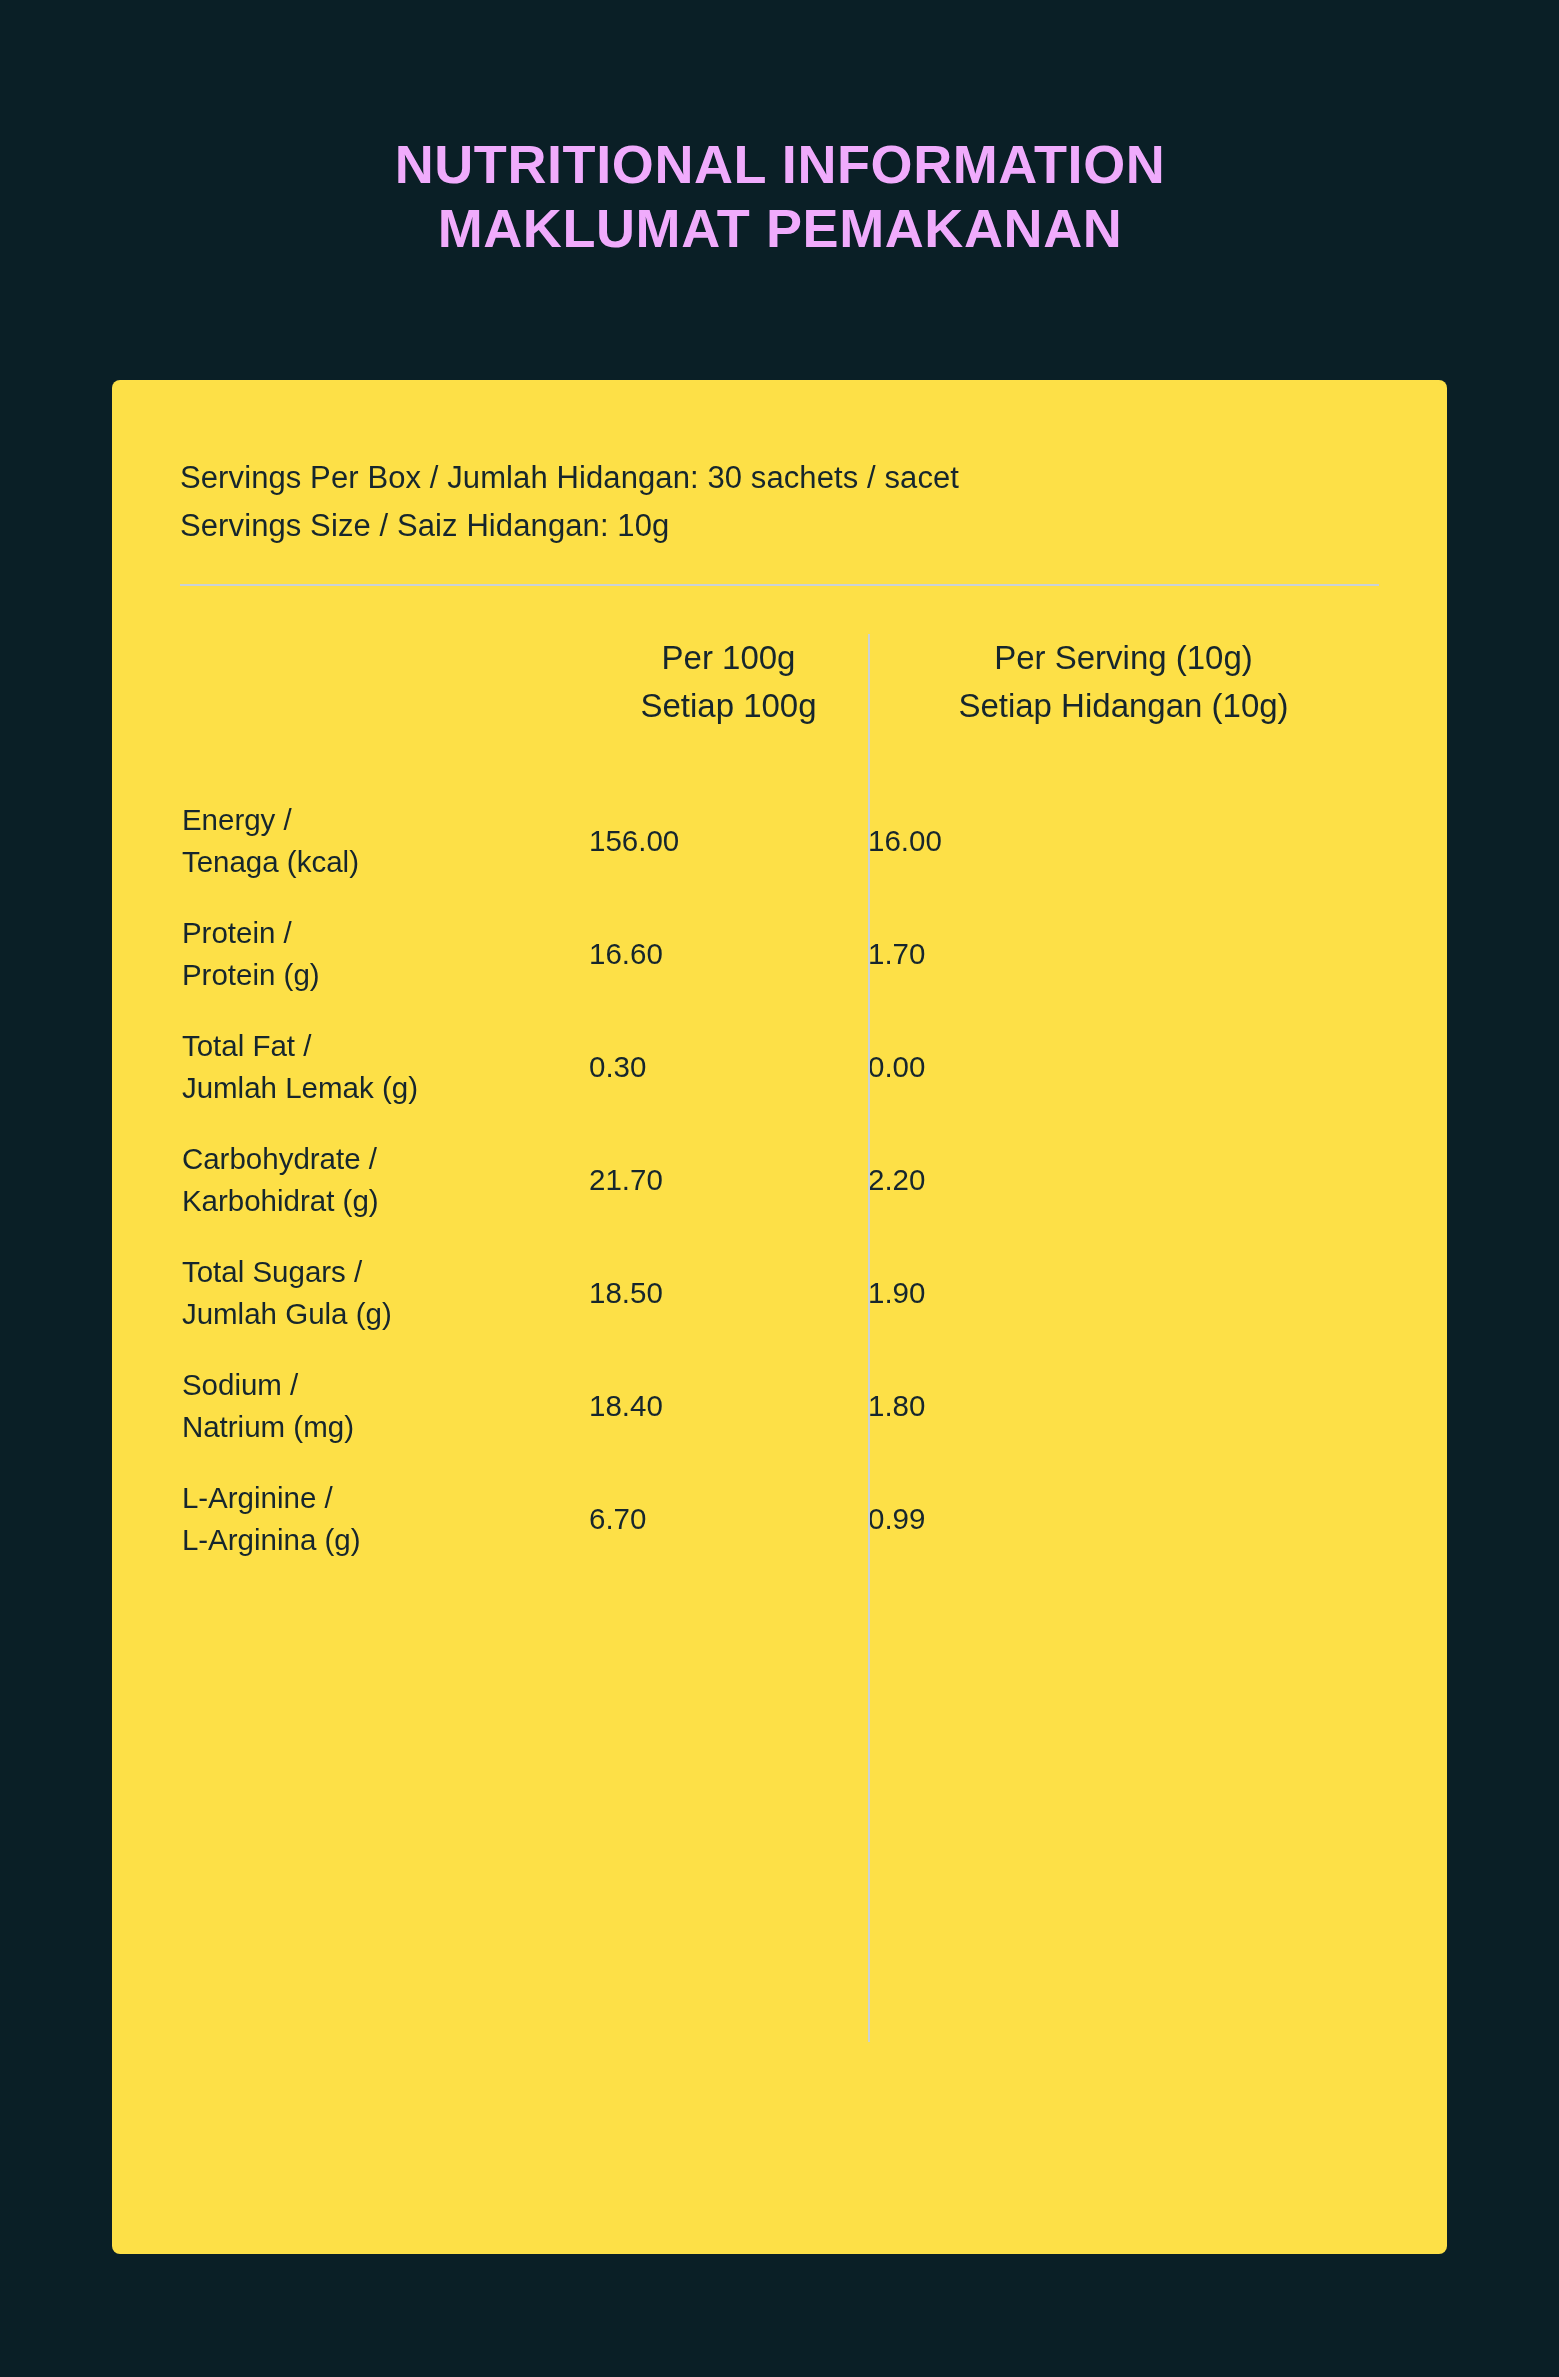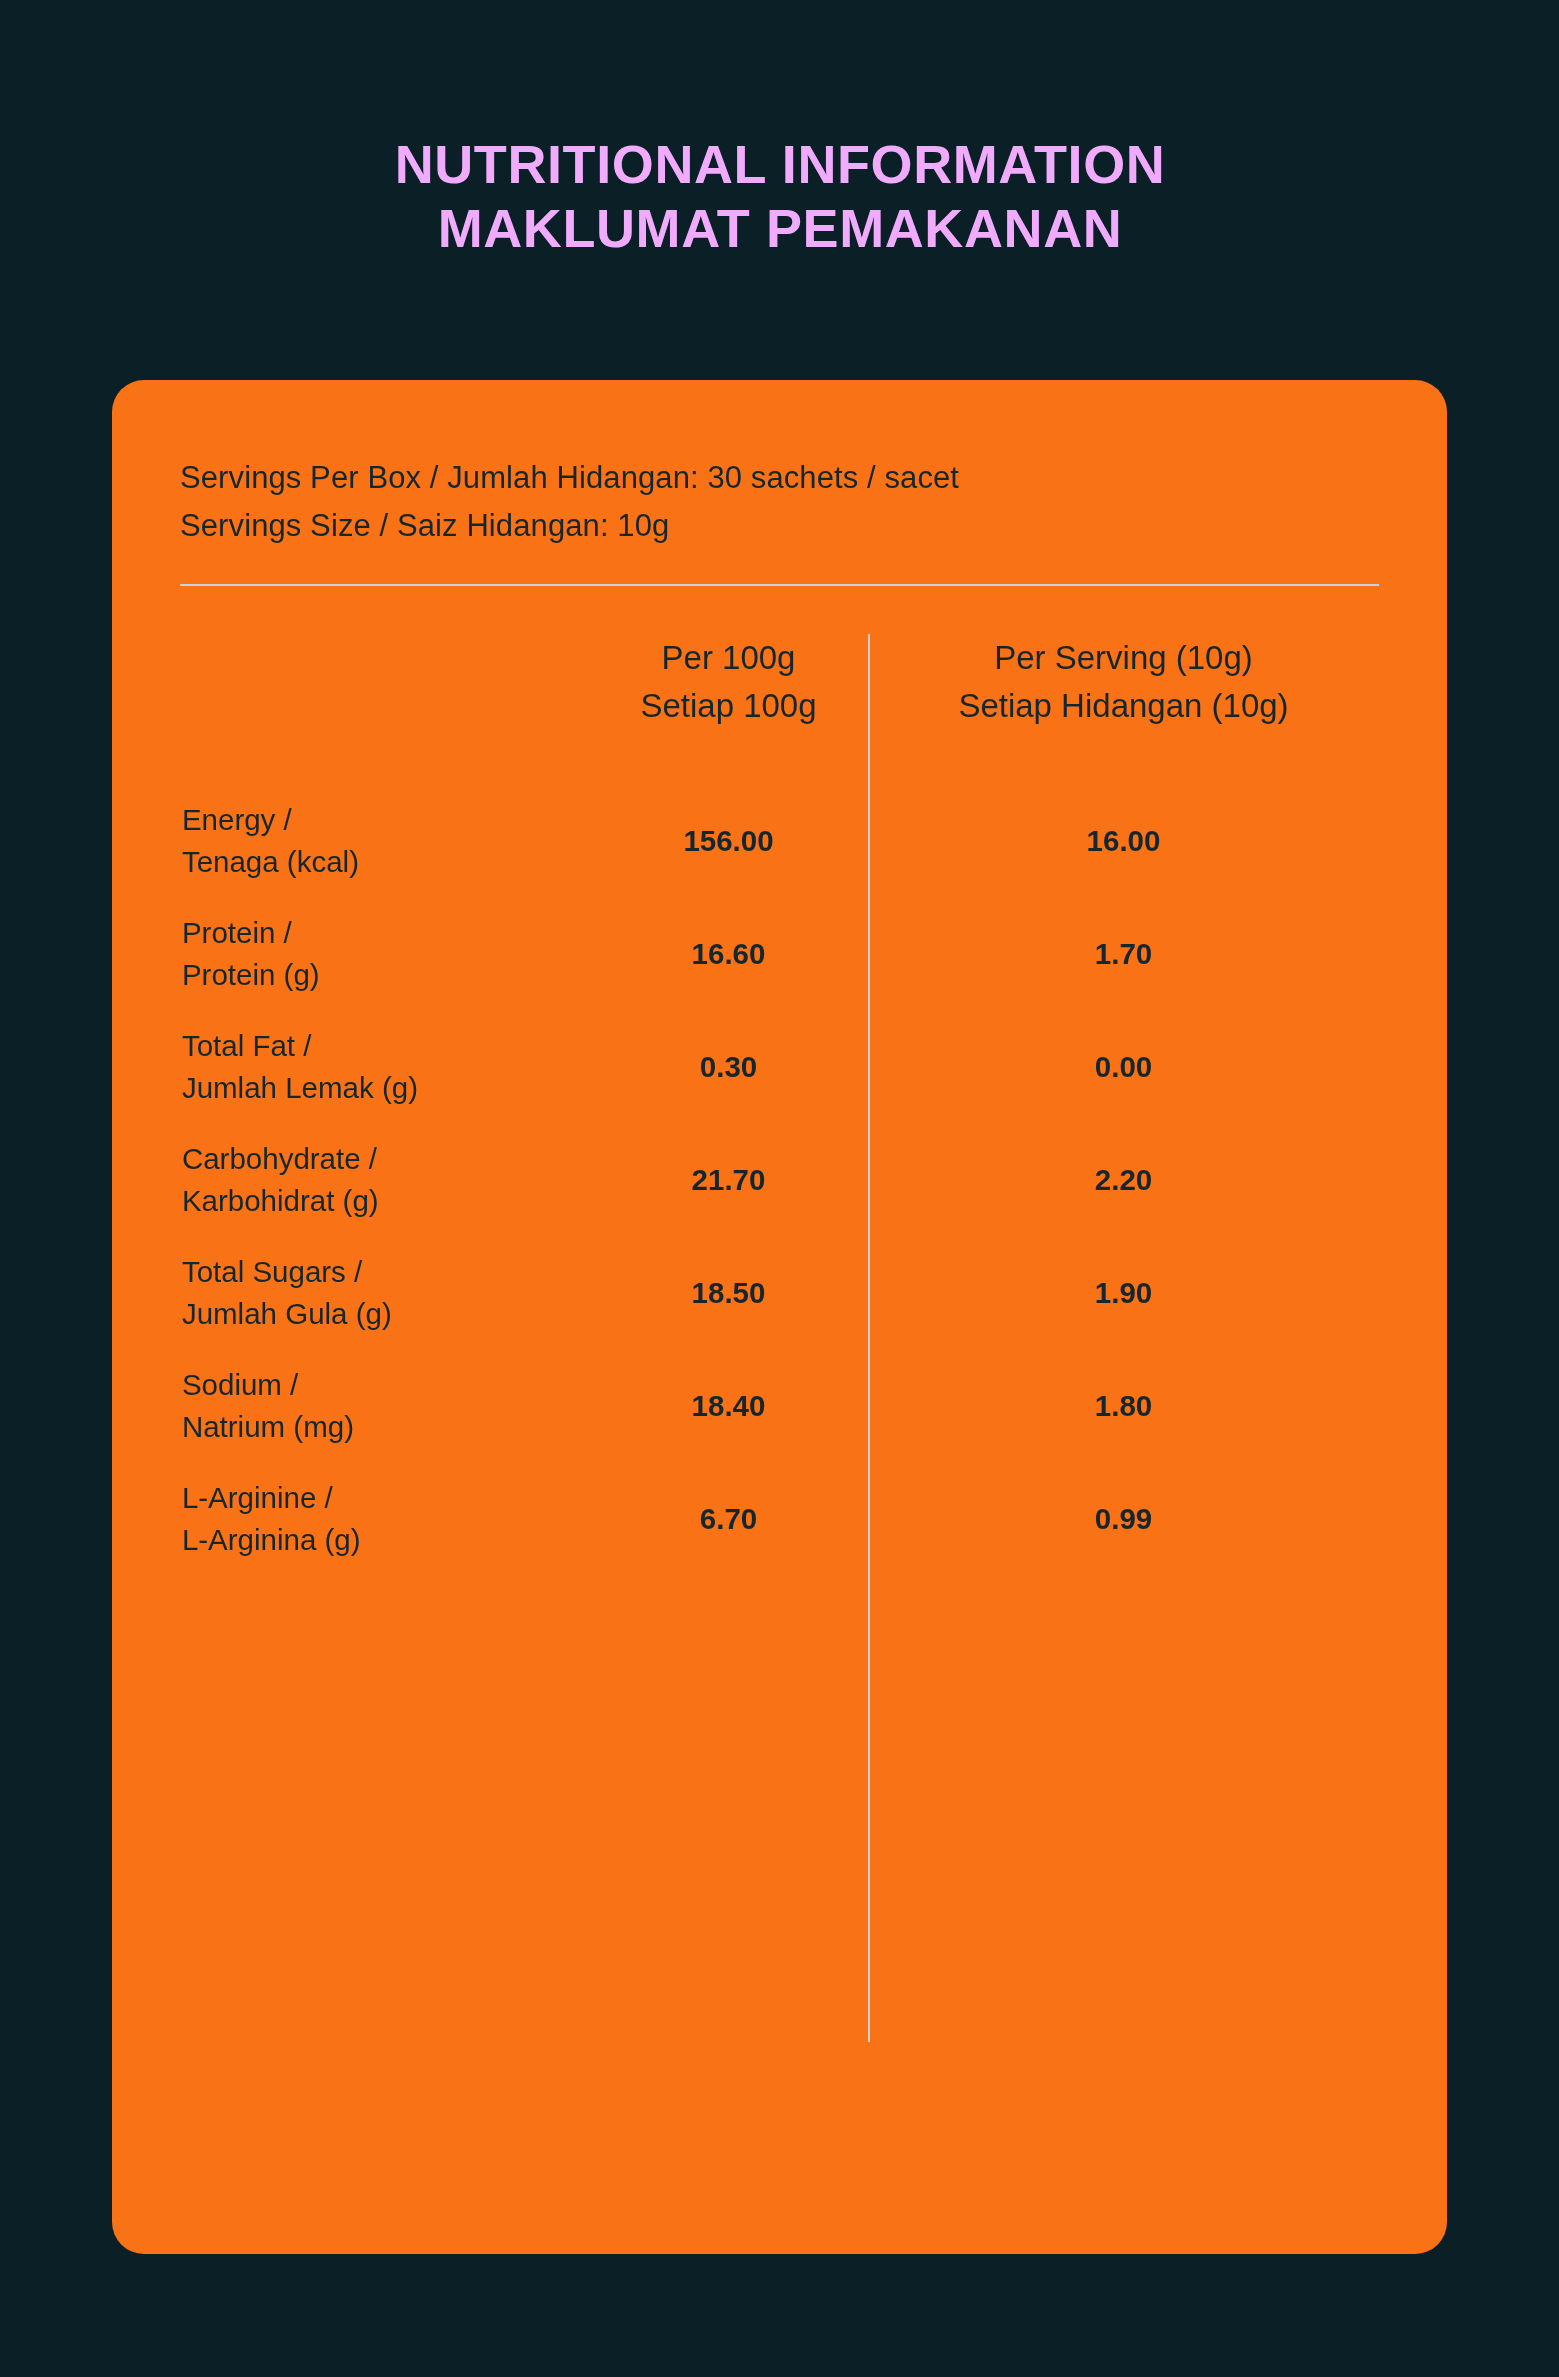--- a/index.html
+++ b/index.html
@@ -39,22 +39,22 @@
     white-space: nowrap;
   }
 
   
   .card {
     position: absolute;
     left: 112px;
     top: 380px;
     width: 1335px;
     height: 1874px;
-    background: #f97316;
-    border-radius: 32px;
+    background: #fde047;
+    border-radius: 8px;
     padding: 74px 68px 38px 68px;
   }
 
   .servings {
     font-size: 31px;
     line-height: 1.55;
     color: #16262d;
     letter-spacing: 0.1px;
   }
   .servings div { white-space: nowrap; }
@@ -110,22 +110,20 @@
     vertical-align: middle;
     padding: 0;
     height: 113px;
   }
   tbody td.label {
     line-height: 1.42;
     padding-left: 1.9px;
   }
   tbody td.label span { display: block; white-space: nowrap; }
   tbody td.val {
-    text-align: center;
-    font-weight: bold;
   }
 </style>
 </head>
 <body>
 
 <div class="page">
 
   <div class="heading">
     <span class="line">NUTRITIONAL INFORMATION</span>
     <span class="line">MAKLUMAT PEMAKANAN</span>

